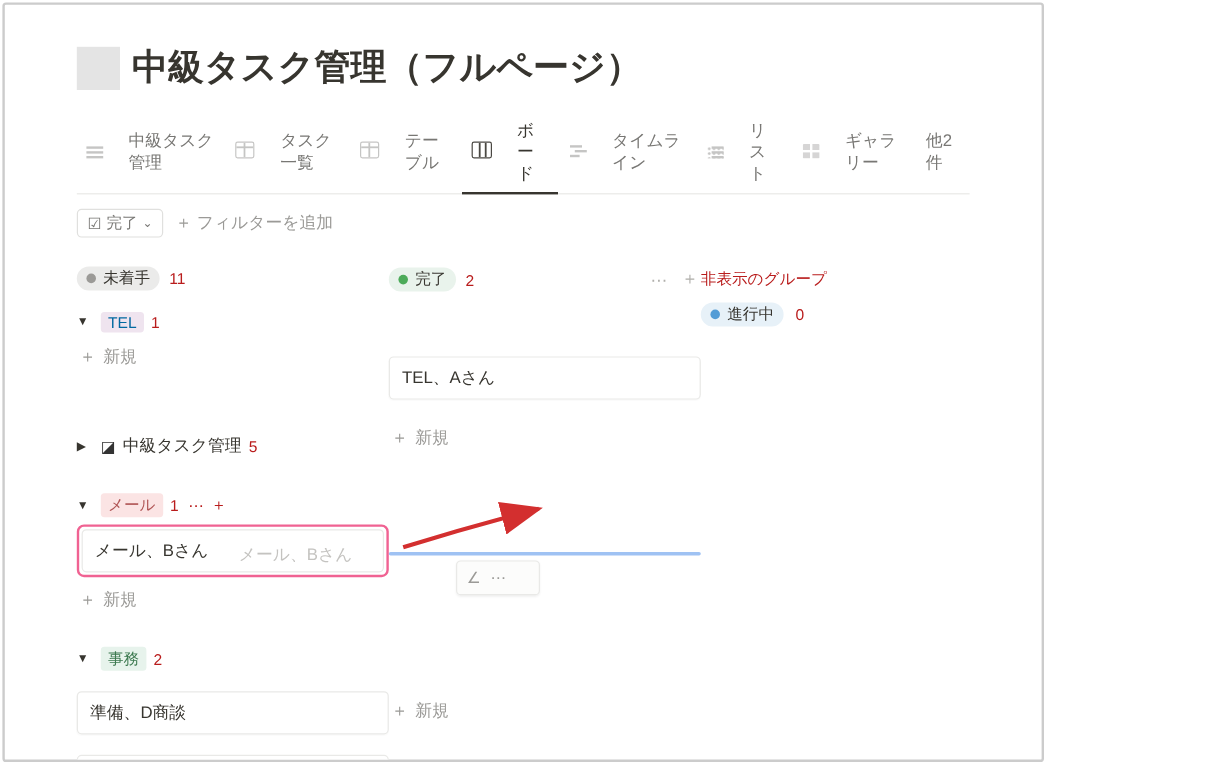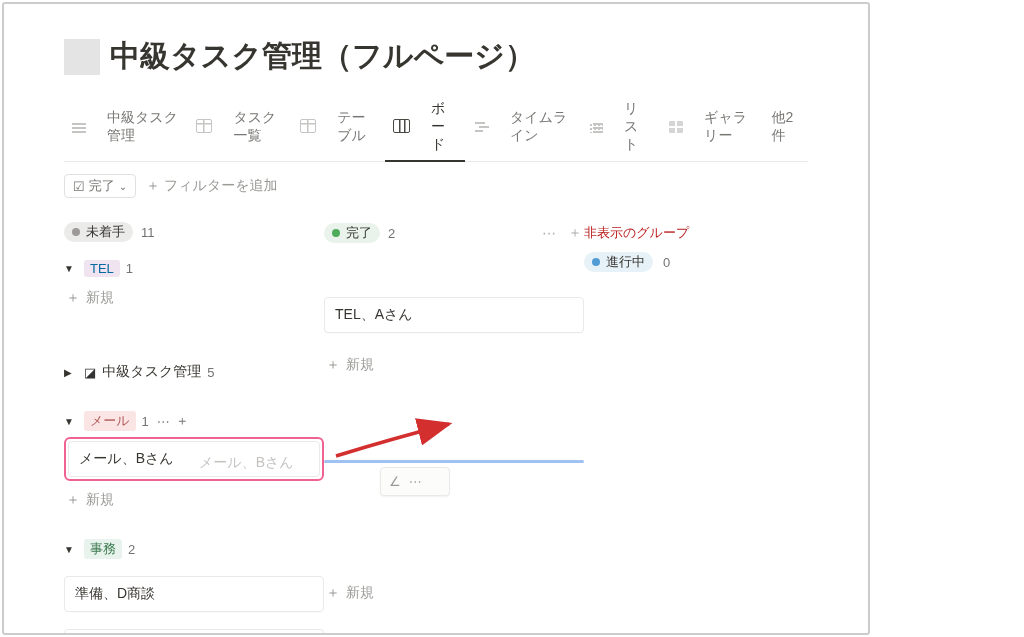--- a/index.html
+++ b/index.html
@@ -107,21 +107,21 @@
       padding: 1px 8px;
       font-size: 13px;
     }
     .dot { width: 8px; height: 8px; border-radius: 50%; display:inline-block; }
     .dot.gray { background: #9b9a97; }
     .dot.green { background: #4dab5a; }
     .dot.blue { background: #529cd6; }
     .status-tag.gray { background: #ebebea; color: #37352f; }
     .status-tag.green { background: #e9f3ec; color: #37352f; }
     .status-tag.blue { background: #e7f1f8; color: #37352f; }
-    .count { color: #737373; font-size: 13px; }
+    .count { color: #b91c1c; font-size: 13px; }
     .col-head .dot3, .col-head .plus {
       color: #b0afab;
       cursor: pointer;
       padding: 2px;
     }
     .group-row {
       display: flex;
       align-items: center;
       gap: 6px;
       margin: 10px 0 6px;

